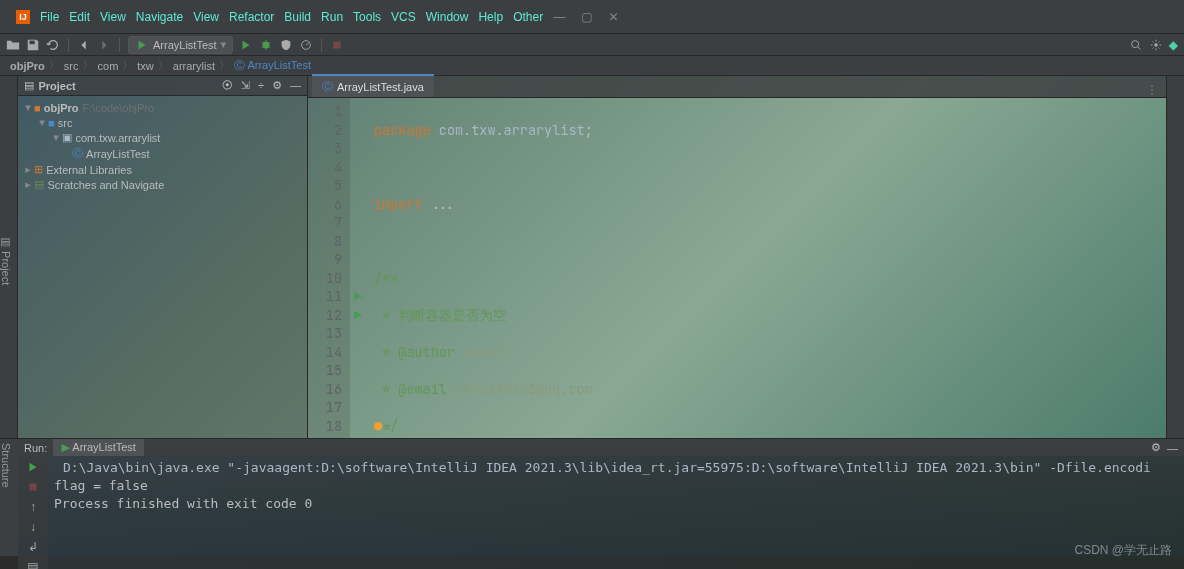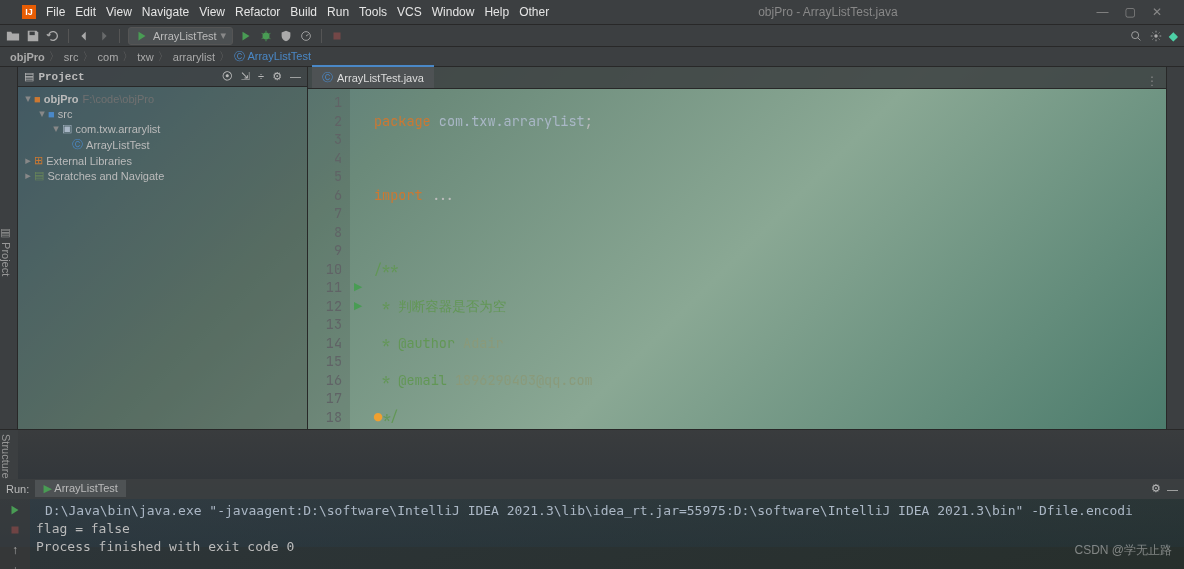--- a/index.html
+++ b/index.html
@@ -1,35 +1,35 @@
 <!DOCTYPE html>
 <html><head>
 <meta charset="utf-8">
 <style>
 * { margin:0; padding:0; box-sizing:border-box; }
 body { font-family:"Segoe UI",Arial,sans-serif; font-size:12px; background:#2b2b2b; color:#bbbbbb; width:1184px; height:569px; overflow:hidden; position:relative; }
-.titlebar { height:25px; background:#3c3f41; display:flex; align-items:center; padding:0 22px; border-bottom:1px solid #282828; }
-.titlebar .menu-item { margin-right:10px; color:#e5e5e5; cursor:pointer; }
+.titlebar { height:34px; background:#3c3f41; display:flex; align-items:center; padding:0 16px; border-bottom:1px solid #282828; }
+.titlebar .menu-item { margin-right:10px; color:#5eead4; cursor:pointer; }
 .titlebar .center { flex:1; text-align:center; color:#888; }
 .winbtns { display:flex; gap:16px; }
 .winbtns span { color:#888; cursor:pointer; }
 .toolbar { height:22px; background:#3c3f41; border-bottom:1px solid #282828; display:flex; align-items:center; padding:0 6px; gap:6px; }
 .toolbar .sep { width:1px; height:14px; background:#555; margin:0 2px; }
 .toolbar svg { width:14px; height:14px; }
 .tb-btn { display:flex; align-items:center; cursor:pointer; }
 .run-config { background:#4c5052; border:1px solid #555; padding:1px 6px; border-radius:3px; display:flex; align-items:center; gap:4px; font-size:11px; }
 .spacer { flex:1; }
 .breadcrumb { height:20px; background:#3c3f41; border-bottom:1px solid #282828; display:flex; align-items:center; padding:0 6px; font-size:11px; color:#aaaaaa; }
 .breadcrumb .crumb { padding:0 4px; cursor:pointer; }
 .breadcrumb .sep-c { color:#666; }
 .main { display:flex; height:calc(100% - 64px - 143px); background:linear-gradient(135deg,#4a6b7c 0%,#6b8a7a 30%,#8aa894 60%,#4a7a6b 100%); position:relative; }
 .sidebar-left { width:18px; background:#3c3f41; border-right:1px solid #282828; writing-mode:vertical-lr; text-align:center; padding-top:6px; font-size:11px; color:#999; }
 .project-panel { width:290px; background:rgba(43,43,43,0.3); border-right:1px solid #282828; display:flex; flex-direction:column; }
 .panel-header { height:20px; background:rgba(60,63,65,0.8); display:flex; align-items:center; padding:0 6px; font-size:11px; border-bottom:1px solid #282828; }
-.panel-header .title { flex:1; font-weight:bold;font-family:Liberation Mono, monospace; }
+.panel-header .title { flex:1; font-weight:bold; }
 .panel-header .icons { display:flex; gap:8px; }
 .tree { padding:4px 4px; font-size:11px; }
 .tree .node { display:flex; align-items:center; padding:1px 0; cursor:pointer; }
 .tree .indent { display:inline-block; }
 .tree .arrow { width:12px; text-align:center; color:#888; }
 .tree .muted { color:#707070; margin-left:4px; }
 .editor-area { flex:1; display:flex; flex-direction:column; }
 .tabbar { height:22px; background:rgba(60,63,65,0.85); display:flex; align-items:flex-end; border-bottom:1px solid #282828; padding-left:4px; }
 .tab { background:#4e5254; padding:3px 10px; border-top:2px solid #4a88c7; display:flex; align-items:center; gap:4px; font-size:11px; color:#ddd; cursor:pointer; }
 .tabbar .right { margin-left:auto; padding-right:8px; color:#888; }
@@ -37,21 +37,21 @@
 .gutter { width:42px; text-align:right; padding:4px 8px 4px 0; color:#606366; background:rgba(40,40,40,0.15); position:relative; }
 .gutter .ln { height:18.5px; }
 .gutter-icons { width:16px; padding-top:4px; }
 .gutter-icons .gi { height:18.5px; display:flex; align-items:center; justify-content:center; }
 .code-text { flex:1; padding:4px 8px; white-space:pre; position:relative; }
 .code-text .line { height:18.5px; }
 .kw { color:#cc7832; }
 .pkg { color:#a9b7c6; }
 .doc { color:#629755; }
 .bg-layer { position:absolute; inset:0; background:linear-gradient(160deg,#3a5a6b 0%,#5a7a6a 25%,#7a9a8a 50%,#5a8a7a 75%,#3a6a5a 100%); z-index:-1; }
-.bottom-panel { height:118px; background:linear-gradient(180deg,rgba(60,63,65,0.85) 0%,rgba(40,50,60,0.7) 100%); border-top:1px solid #282828; display:flex;flex-direction:column; }
+.bottom-panel { height:118px; background:linear-gradient(180deg,rgba(60,63,65,0.85) 0%,rgba(40,50,60,0.7) 100%); border-top:1px solid #282828; display:flex; }
 .run-sidebar { width:18px; background:#3c3f41; writing-mode:vertical-lr; font-size:11px; padding-top:4px; color:#999; }
 .run-content { flex:1; display:flex; flex-direction:column; }
 .run-tabbar { height:20px; display:flex; align-items:center; padding:0 6px; background:rgba(60,63,65,0.9); font-size:11px; }
 .run-tabbar .tab2 { background:#4e5254; padding:2px 8px; }
 .run-body { flex:1; display:flex; }
 .run-toolbar { width:30px; background:rgba(60,63,65,0.6); display:flex; flex-direction:column; align-items:center; padding-top:4px; gap:6px; }
 .run-toolbar svg { width:14px; height:14px; }
 .console { flex:1; padding:3px 6px; font-family:Consolas,monospace; font-size:13px; line-height:18px; overflow:hidden; background:linear-gradient(160deg,rgba(50,70,80,0.4),rgba(30,50,40,0.4)); }
 .console .c-line { white-space:pre; }
 .ansi-cyan { color:#abb7c5;padding-left:9px; }
@@ -70,21 +70,20 @@
   <span class="menu-item">Navigate</span>
   <span class="menu-item">View</span>
   <span class="menu-item">Refactor</span>
   <span class="menu-item">Build</span>
   <span class="menu-item">Run</span>
   <span class="menu-item">Tools</span>
   <span class="menu-item">VCS</span>
   <span class="menu-item">Window</span>
   <span class="menu-item">Help</span>
   <span class="menu-item">Other</span>
-  <span class="center">objPro - ArrayListTest.java</span>
   <div class="winbtns">
     <span>—</span>
     <span>▢</span>
     <span>✕</span>
   </div>
 </div>
 
 <div class="toolbar">
   <span class="tb-btn">
       <svg viewBox="0 0 16 16">

